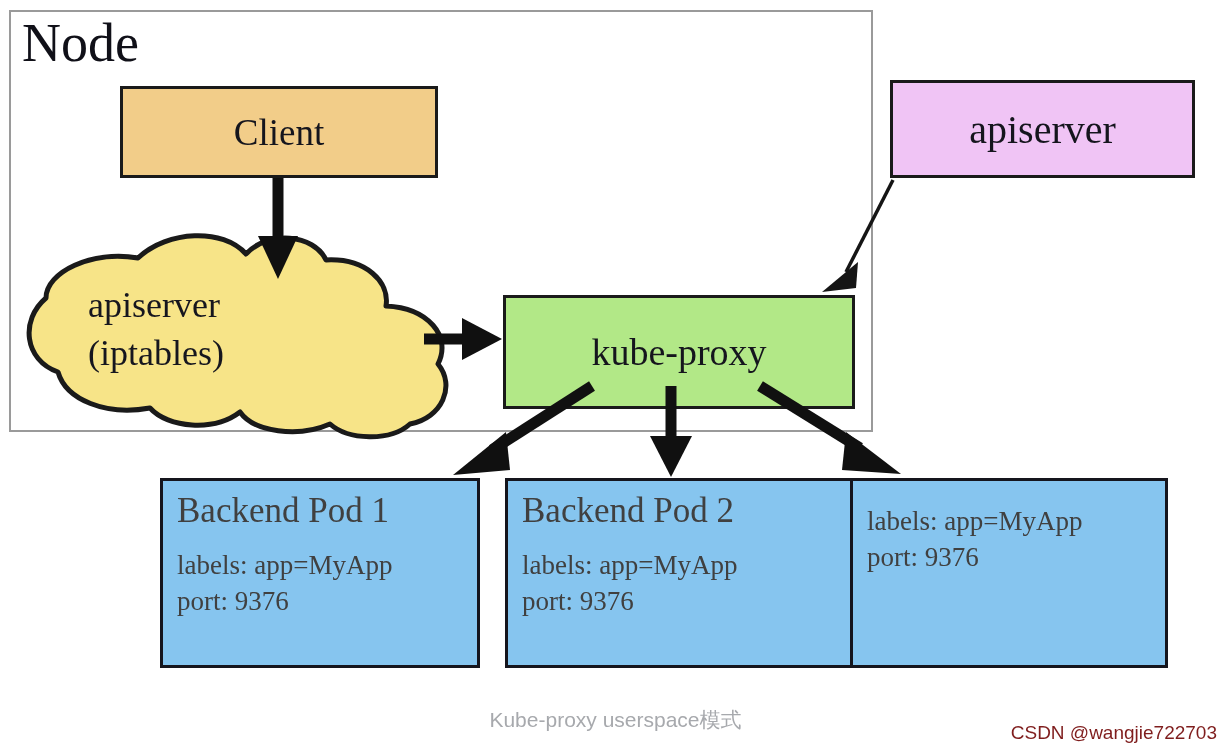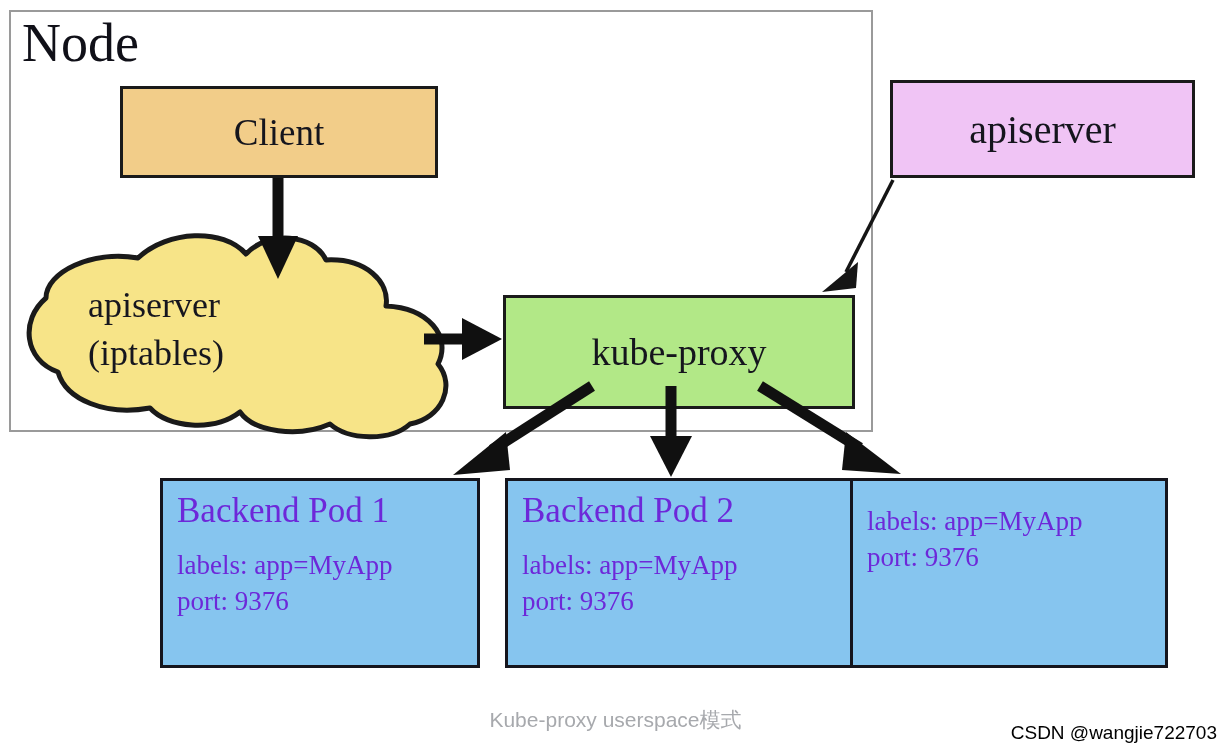--- a/index.html
+++ b/index.html
@@ -70,21 +70,21 @@
     background: #b2e887;
     font-size: 38px;
   }
   .pod-box {
     position: absolute;
     box-sizing: border-box;
     border: 3px solid #15151d;
     background: #86c5ef;
     padding: 8px 14px 0 14px;
     font-family: "Liberation Serif", serif;
-    color: #6d28d9;
+    color: #404040;
     top: 478px;
     height: 190px;
   }
   .pod-1 { left: 160px;  width: 320px; }
   .pod-2 { left: 505px;  width: 372px; }
   .pod-3 { left: 850px;  width: 318px; }
   .pod-title {
     font-size: 35px;
     line-height: 1.25;
     white-space: nowrap;
@@ -132,21 +132,21 @@
     font-family: "Liberation Sans", sans-serif;
     font-size: 21px;
     color: #a7a9ad;
   }
   .watermark {
     position: absolute;
     right: 14px;
     top: 722px;
     font-family: "Liberation Sans", sans-serif;
     font-size: 19px;
-    color: #000000;
+    color: #7f1d1d;
   }
 </style>
 </head>
 <body>
 
 <div id="canvas">
 
   <div class="node-frame"></div>
   <div class="node-label">Node</div>
 

